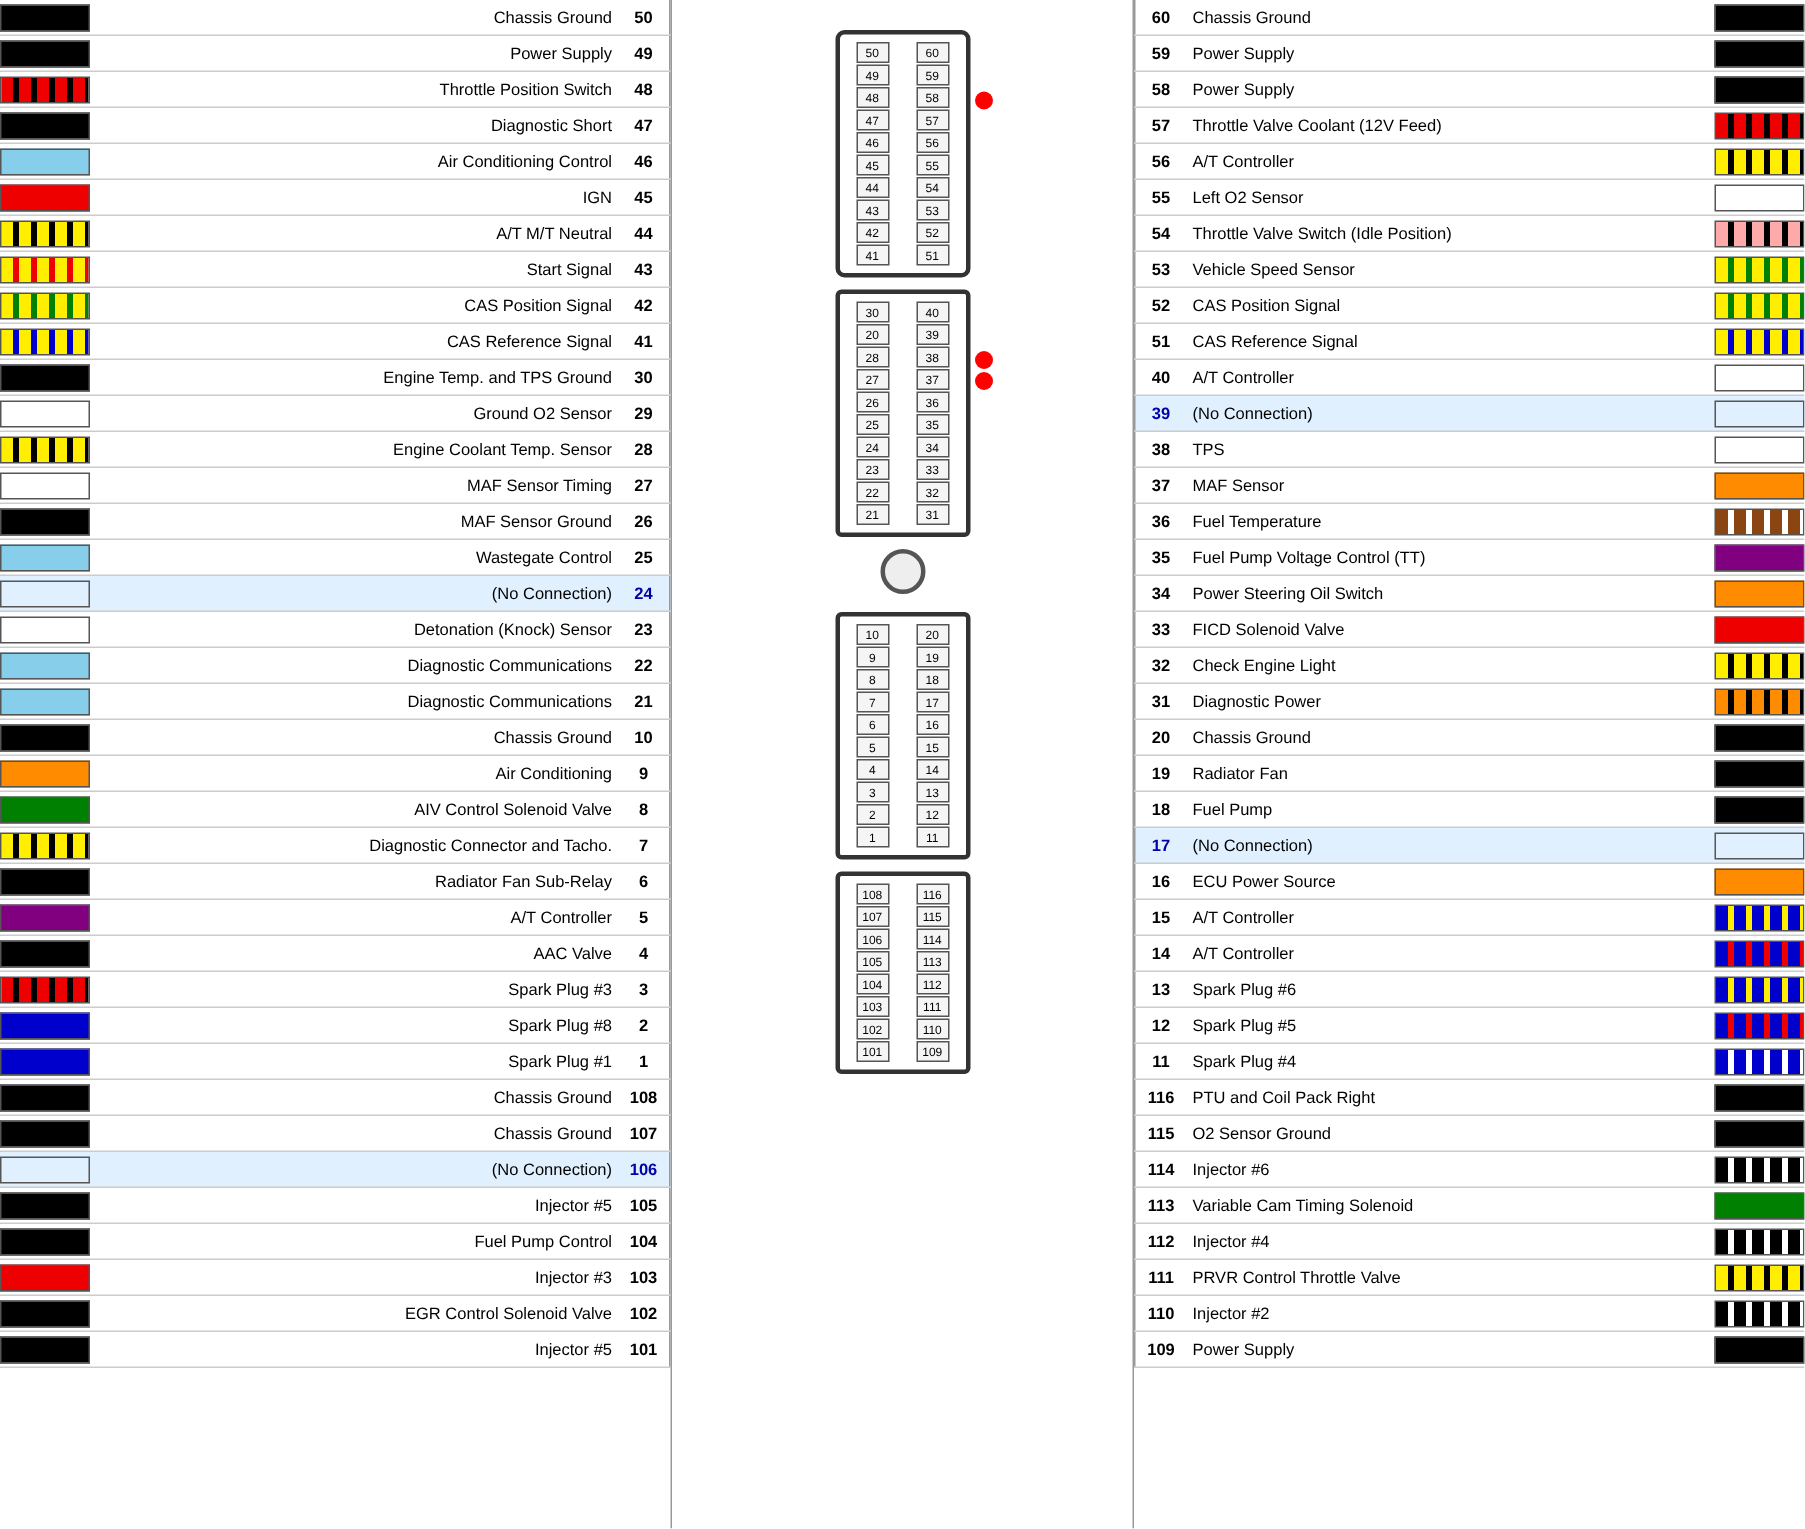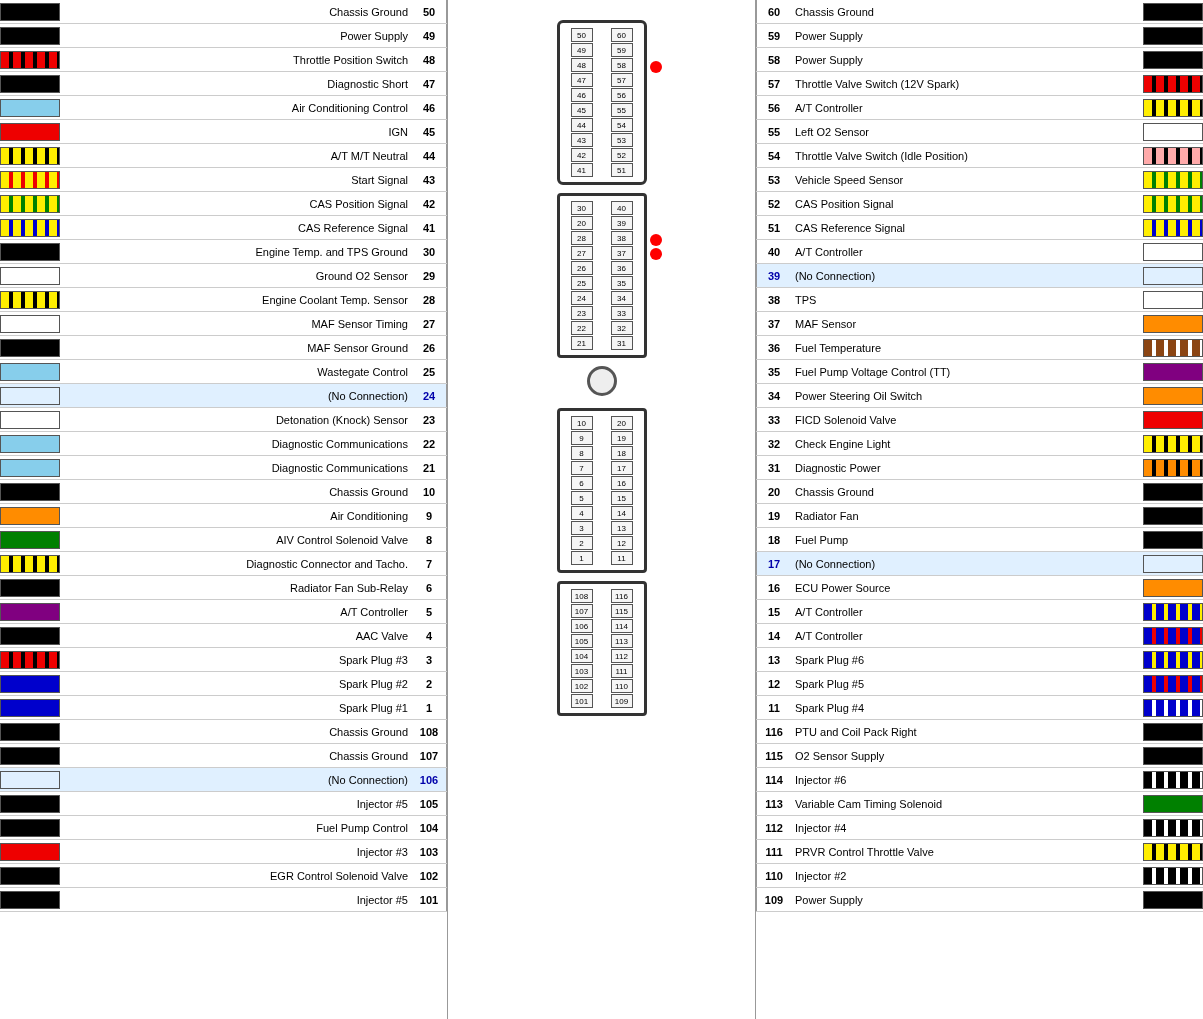--- a/index.html
+++ b/index.html
@@ -192,21 +192,21 @@
         <div class="pin-label">AAC Valve</div>
         <div class="color-swatch black"></div>
       </div>
       <div class="pin-row">
         <div class="pin-num">3</div>
         <div class="pin-label">Spark Plug #3</div>
         <div class="color-swatch multi-red-black"></div>
       </div>
       <div class="pin-row">
         <div class="pin-num">2</div>
-        <div class="pin-label">Spark Plug #2</div>
+        <div class="pin-label">Spark Plug #8</div>
         <div class="color-swatch blue"></div>
       </div>
       <div class="pin-row">
         <div class="pin-num">1</div>
         <div class="pin-label">Spark Plug #1</div>
         <div class="color-swatch blue"></div>
       </div>
       <div class="pin-row">
         <div class="pin-num">108</div>
         <div class="pin-label">Chassis Ground</div>
@@ -440,21 +440,21 @@
         <div class="pin-label">Power Supply</div>
         <div class="color-swatch black"></div>
       </div>
       <div class="pin-row" style="flex-direction: row;">
         <div class="pin-num" style="border-left: 1px solid rgb(153, 153, 153); border-right: none;">58</div>
         <div class="pin-label">Power Supply</div>
         <div class="color-swatch black"></div>
       </div>
       <div class="pin-row" style="flex-direction: row;">
         <div class="pin-num" style="border-left: 1px solid rgb(153, 153, 153); border-right: none;">57</div>
-        <div class="pin-label">Throttle Valve Switch (12V Spark)</div>
+        <div class="pin-label">Throttle Valve Coolant (12V Feed)</div>
         <div class="color-swatch multi-red-black"></div>
       </div>
       <div class="pin-row" style="flex-direction: row;">
         <div class="pin-num" style="border-left: 1px solid rgb(153, 153, 153); border-right: none;">56</div>
         <div class="pin-label">A/T Controller</div>
         <div class="color-swatch multi-yellow-black"></div>
       </div>
       <div class="pin-row" style="flex-direction: row;">
         <div class="pin-num" style="border-left: 1px solid rgb(153, 153, 153); border-right: none;">55</div>
         <div class="pin-label">Left O2 Sensor</div>
@@ -580,21 +580,21 @@
         <div class="pin-label">Spark Plug #4</div>
         <div class="color-swatch multi-blue-white"></div>
       </div>
       <div class="pin-row" style="flex-direction: row;">
         <div class="pin-num" style="border-left: 1px solid rgb(153, 153, 153); border-right: none;">116</div>
         <div class="pin-label">PTU and Coil Pack Right</div>
         <div class="color-swatch black"></div>
       </div>
       <div class="pin-row" style="flex-direction: row;">
         <div class="pin-num" style="border-left: 1px solid rgb(153, 153, 153); border-right: none;">115</div>
-        <div class="pin-label">O2 Sensor Supply</div>
+        <div class="pin-label">O2 Sensor Ground</div>
         <div class="color-swatch black"></div>
       </div>
       <div class="pin-row" style="flex-direction: row;">
         <div class="pin-num" style="border-left: 1px solid rgb(153, 153, 153); border-right: none;">114</div>
         <div class="pin-label">Injector #6</div>
         <div class="color-swatch multi-black-white"></div>
       </div>
       <div class="pin-row" style="flex-direction: row;">
         <div class="pin-num" style="border-left: 1px solid rgb(153, 153, 153); border-right: none;">113</div>
         <div class="pin-label">Variable Cam Timing Solenoid</div>

